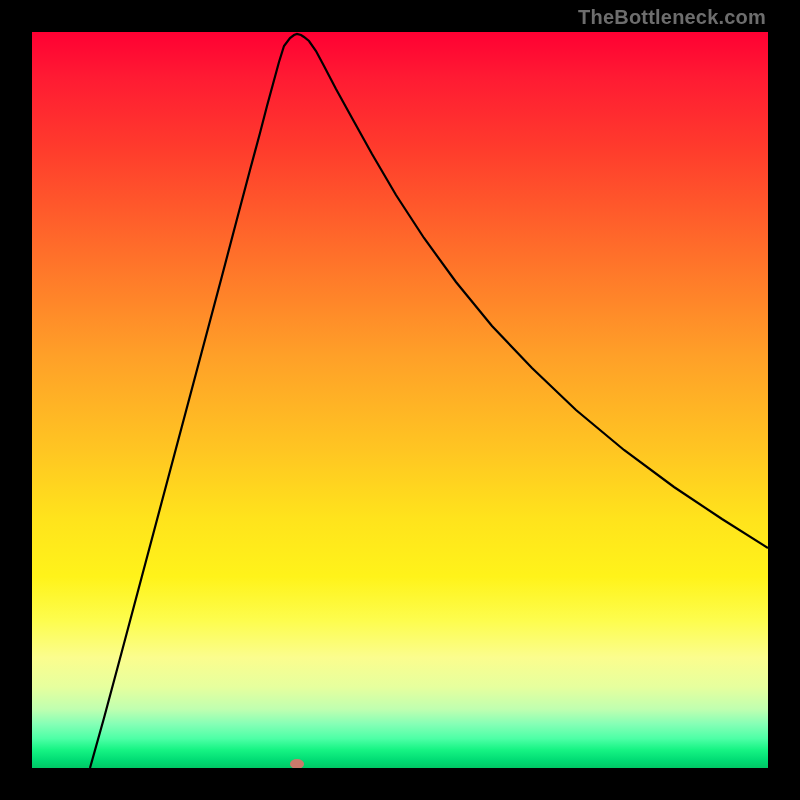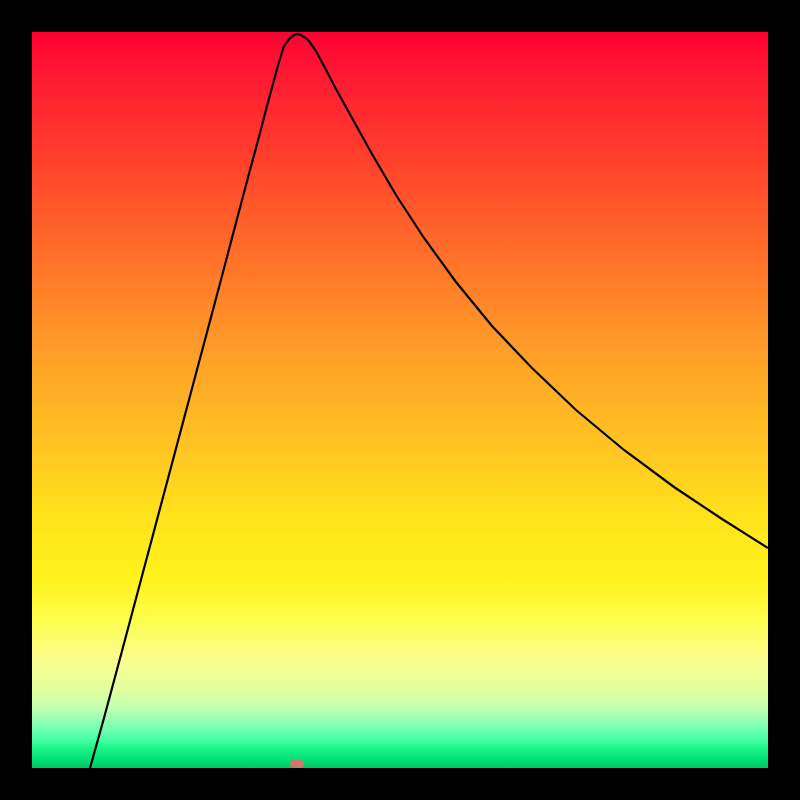--- a/index.html
+++ b/index.html
@@ -71,20 +71,21 @@
     border-radius: 50%;
     background: #cc7a6b;
     transform: translate(-50%, -50%);
   }
 </style>
 </head>
 <body>
 
 <div class="frame">
 
+  <div class="watermark">TheBottleneck.com</div>
 
   <div class="plot-area">
     <div class="gradient-bg"></div>
 
     <svg class="curve" viewBox="0 0 736 736" preserveAspectRatio="none">
       <path id="curve-path" d="M58.0 736.0 L72.0 686.0 L90.0 619.0 L110.0 544.0 L130.0 469.0 L150.0 394.0 L170.0 319.0 L190.0 244.0 L205.0 187.0 L218.0 138.0 L228.0 101.0 L235.0 74.0 L241.0 52.0 L247.0 30.0 L252.0 14.0 L258.0 6.0 L262.0 3.0 L265.0 2.0 L269.0 3.0 L272.0 5.0 L277.0 9.0 L284.0 19.0 L292.0 34.0 L304.0 57.0 L320.0 86.0 L340.0 122.0 L364.0 163.0 L392.0 206.0 L424.0 250.0 L460.0 294.0 L500.0 336.0 L544.0 378.0 L592.0 418.0 L642.0 455.0 L690.0 487.0 L736.0 516.0" fill="none" stroke="#000" stroke-width="2.2"></path>
     </svg>
 
     <div class="marker" id="marker" style="left: 264.96px; top: 731.584px; background: rgb(204, 122, 107);"></div>
   </div>

